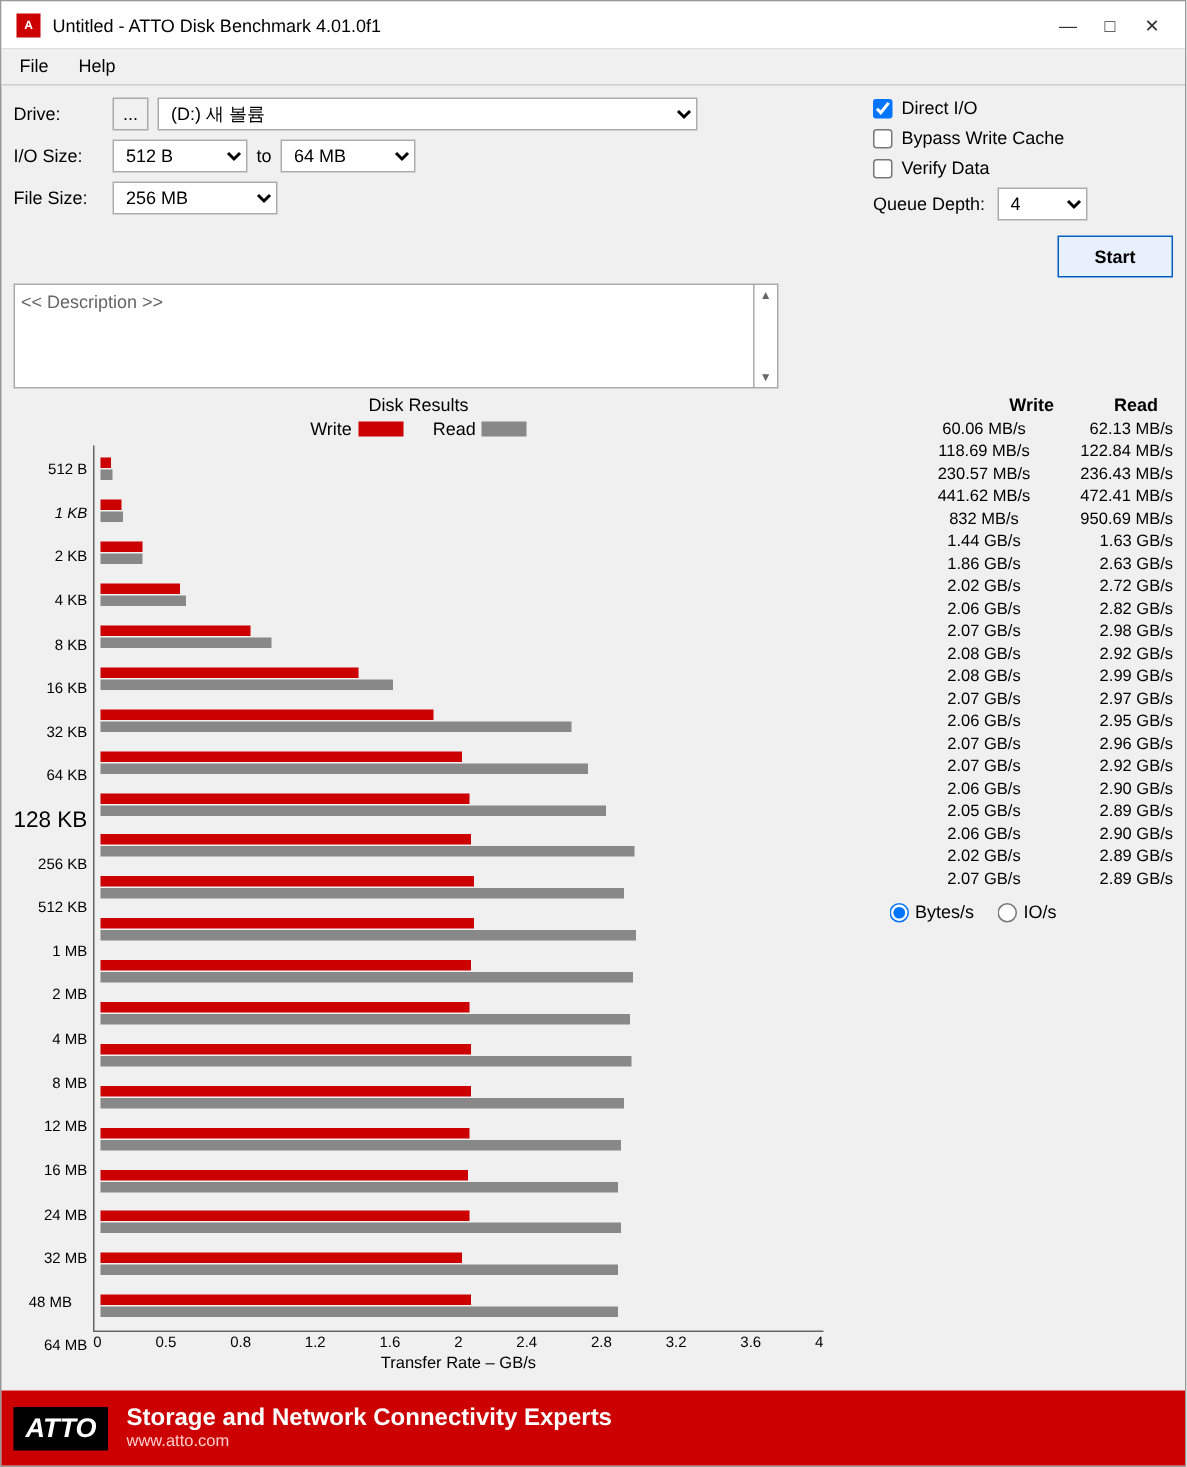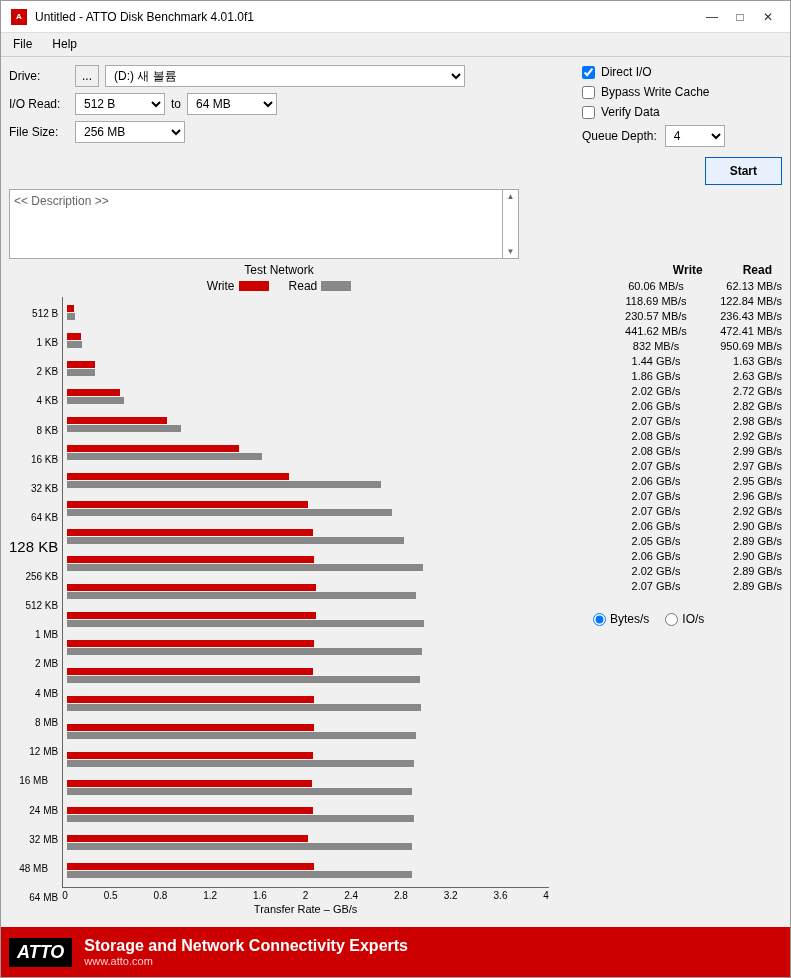--- a/index.html
+++ b/index.html
@@ -298,21 +298,21 @@
       min-width: 80px;
       text-align: center;
     }
     .data-row .read-val {
       min-width: 70px;
       text-align: right;
     }
     .radio-row {
       display: flex;
       gap: 16px;
-      margin-top: 19px;
+      margin-top: 8px;
       align-items: center;
       font-size: 12px;
       padding-left: 36px;
     }
     .radio-item {
       display: flex;
       align-items: center;
       gap: 4px;
     }
     .footer {
@@ -378,21 +378,21 @@
 
         <div class="form-row">
           <span class="form-label">Drive:</span>
           <button class="browse-btn">...</button>
           <select class="drive-input form-input">
             <option>(D:) 새 볼륨</option>
           </select>
         </div>
 
         <div class="form-row">
-          <span class="form-label">I/O Read:</span>
+          <span class="form-label">I/O Size:</span>
           <select class="form-input" style="width:90px;">
             <option>512 B</option>
           </select>
           <span>to</span>
           <select class="form-input" style="width:90px;">
             <option>64 MB</option>
           </select>
         </div>
 
         <div class="form-row">
@@ -432,50 +432,50 @@
         <div class="desc-scroll">
           <span class="scroll-arrow">▲</span>
           <span class="scroll-arrow">▼</span>
         </div>
       </div>
     </div>
 
     <div class="results-section">
 
       <div class="chart-container">
-        <div class="chart-title">Test Network</div>
+        <div class="chart-title">Disk Results</div>
         <div class="chart-legend">
           <div class="legend-item">
             <span>Write</span>
             <div class="legend-color bar-write"></div>
           </div>
           <div class="legend-item">
             <span>Read</span>
             <div class="legend-color bar-read"></div>
           </div>
         </div>
         <div class="chart-area">
           <div class="y-labels" id="y-labels-container">
               <div style="font-size: 10px; line-height: 18px;">512 B</div>
-              <div style="font-size: 10px; line-height: 18px;">1 KB</div>
+              <div style="font-size: 10px; line-height: 18px; font-style: italic;">1 KB</div>
               <div style="font-size: 10px; line-height: 18px;">2 KB</div>
               <div style="font-size: 10px; line-height: 18px;">4 KB</div>
               <div style="font-size: 10px; line-height: 18px;">8 KB</div>
               <div style="font-size: 10px; line-height: 18px;">16 KB</div>
               <div style="font-size: 10px; line-height: 18px;">32 KB</div>
               <div style="font-size: 10px; line-height: 18px;">64 KB</div>
               <div style="font-size: 15px; line-height: 18px;">128 KB</div>
               <div style="font-size: 10px; line-height: 18px;">256 KB</div>
               <div style="font-size: 10px; line-height: 18px;">512 KB</div>
               <div style="font-size: 10px; line-height: 18px;">1 MB</div>
               <div style="font-size: 10px; line-height: 18px;">2 MB</div>
               <div style="font-size: 10px; line-height: 18px;">4 MB</div>
               <div style="font-size: 10px; line-height: 18px;">8 MB</div>
               <div style="font-size: 10px; line-height: 18px;">12 MB</div>
-              <div style="font-size: 10px; line-height: 18px; text-align: center;">16 MB</div>
+              <div style="font-size: 10px; line-height: 18px;">16 MB</div>
               <div style="font-size: 10px; line-height: 18px;">24 MB</div>
               <div style="font-size: 10px; line-height: 18px;">32 MB</div>
               <div style="font-size: 10px; line-height: 18px; text-align: center;">48 MB</div>
               <div style="font-size: 10px; line-height: 18px;">64 MB</div>
             </div>
           <div style="flex:1; display:flex; flex-direction:column;">
             <div class="bar-chart" id="bar-chart-container">
                 <div style="display: flex; flex-direction: column; gap: 1px; height: 18px; justify-content: center;">
                   <div class="bar bar-write" style="width: 1.5%; height: 7px;"></div>
                   <div class="bar bar-read" style="width: 1.55%; height: 7px;"></div>

